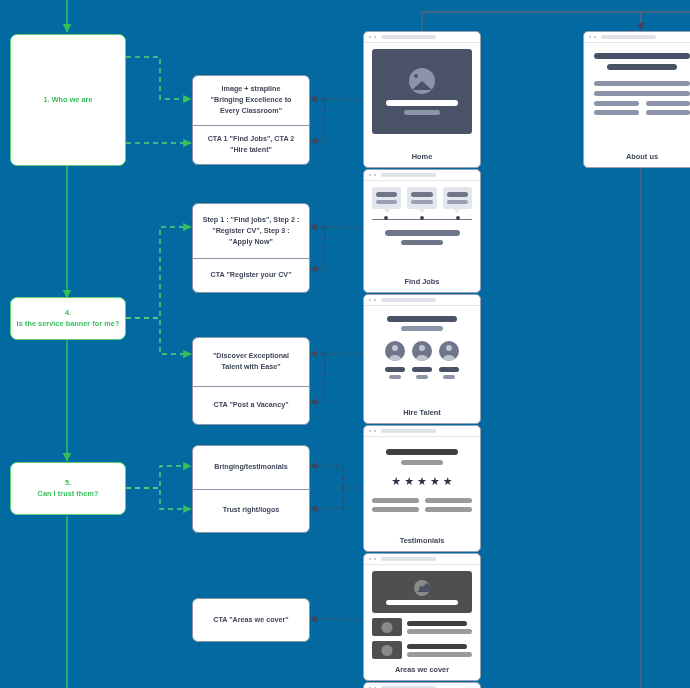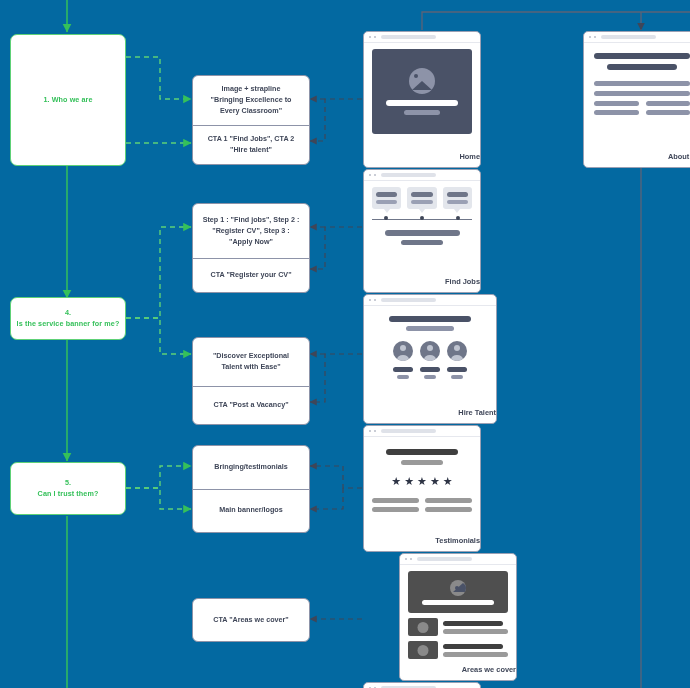--- a/index.html
+++ b/index.html
@@ -107,21 +107,21 @@
     flex: 1 1 auto;
     position: relative;
     padding: 6px 8px 0 8px;
     box-sizing: border-box;
     display: flex;
     flex-direction: column;
     align-items: center;
   }
   .wf-caption {
     flex: 0 0 auto;
-    text-align: right;
+    text-align: center;
     font-size: 7.4px;
     font-weight: 700;
     color: #3f4658;
     padding: 3px 0 6px 0;
   }
 
   .hero {
     width: 100%;
     background: #4a5267;
     border-radius: 3px;
@@ -303,21 +303,21 @@
   <div class="grey-group" style="left:192px; top:337px; width:118px; height:88px;">
     <div class="grey-cell" style="flex-direction:column;">
       <span>"Discover Exceptional</span>
       <span>Talent with Ease"</span>
     </div>
     <div class="grey-cell">CTA "Post a Vacancy"</div>
   </div>
 
   <div class="grey-group" style="left:192px; top:445px; width:118px; height:88px;">
     <div class="grey-cell">Bringing/testimonials</div>
-    <div class="grey-cell">Main banner/logos</div>
+    <div class="grey-cell">Trust right/logos</div>
   </div>
 
   <div class="grey-group" style="left:192px; top:598px; width:118px; height:44px;">
     <div class="grey-cell">CTA "Areas we cover"</div>
   </div>
 
   <div class="wf-card" style="left:363px; top:31px; width:118px; height:137px;">
     <div class="wf-chrome">
       <span class="wf-dot"></span>
       <span class="wf-dot"></span>
@@ -359,21 +359,21 @@
         <div class="tl-dot" style="left:12%;"></div>
         <div class="tl-dot" style="left:48%;"></div>
         <div class="tl-dot" style="left:84%;"></div>
       </div>
       <div class="bar" style="width:75%;height:6px;background:#6f7689;margin-top:7px;"></div>
       <div class="bar" style="width:42%;height:5px;background:#6f7689;margin-top:4px;"></div>
     </div>
     <div class="wf-caption">Find Jobs</div>
   </div>
 
-  <div class="wf-card" style="left:363px; top:294px; width:134px; height:130px;">
+  <div class="wf-card" style="left:363px; top:294px; width:118px; height:130px;">
     <div class="wf-chrome">
       <span class="wf-dot"></span>
       <span class="wf-dot"></span>
       <span class="wf-urlbar"></span>
     </div>
     <div class="wf-body">
       <div class="bar" style="width:70%;height:6px;background:#4a5267;margin-top:4px;"></div>
       <div class="bar" style="width:42%;height:5px;background:#8d93a8;margin-top:4px;"></div>
       <div class="avatar-cols" style="margin-top:10px;">
         <div class="avatar-col">
@@ -415,21 +415,21 @@
       <div class="two-col" style="margin-top:11px;padding:0 8px;">
         <div class="bar" style="height:5px;background:#9a9a9a;"></div>
         <div class="bar" style="height:5px;background:#9a9a9a;"></div>
         <div class="bar" style="height:5px;background:#9a9a9a;"></div>
         <div class="bar" style="height:5px;background:#9a9a9a;"></div>
       </div>
     </div>
     <div class="wf-caption">Testimonials</div>
   </div>
 
-  <div class="wf-card" style="left:363px; top:553px; width:118px; height:128px;margin-left:36px;">
+  <div class="wf-card" style="left:363px; top:553px; width:118px; height:128px;">
     <div class="wf-chrome">
       <span class="wf-dot"></span>
       <span class="wf-dot"></span>
       <span class="wf-urlbar"></span>
     </div>
     <div class="wf-body" style="gap:5px;">
       <div class="hero" style="height:42px;background:#4f4f4f;gap:3px;">
         <div class="pic" style="width:16px;height:16px;background:#8a8a8a;margin-bottom:1px;"></div>
         <div class="bar bar-w" style="width:72%;height:5px;"></div>
       </div>

